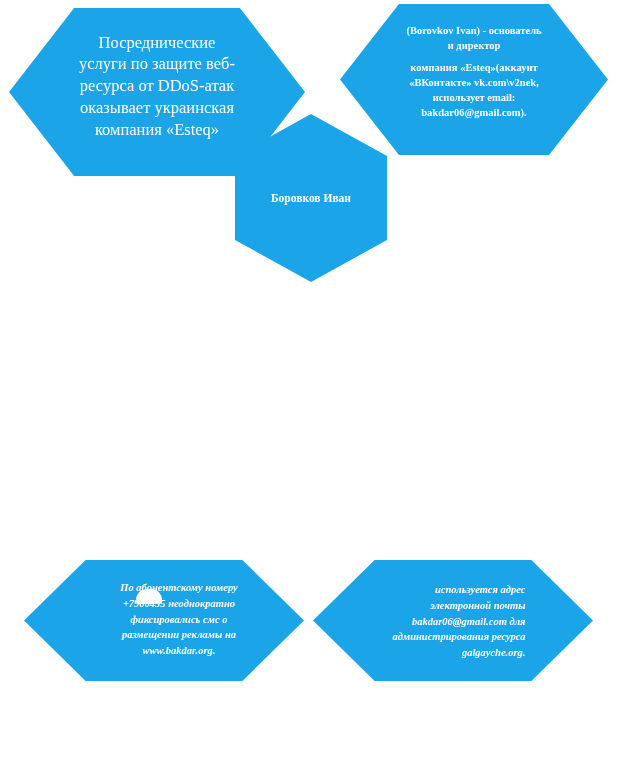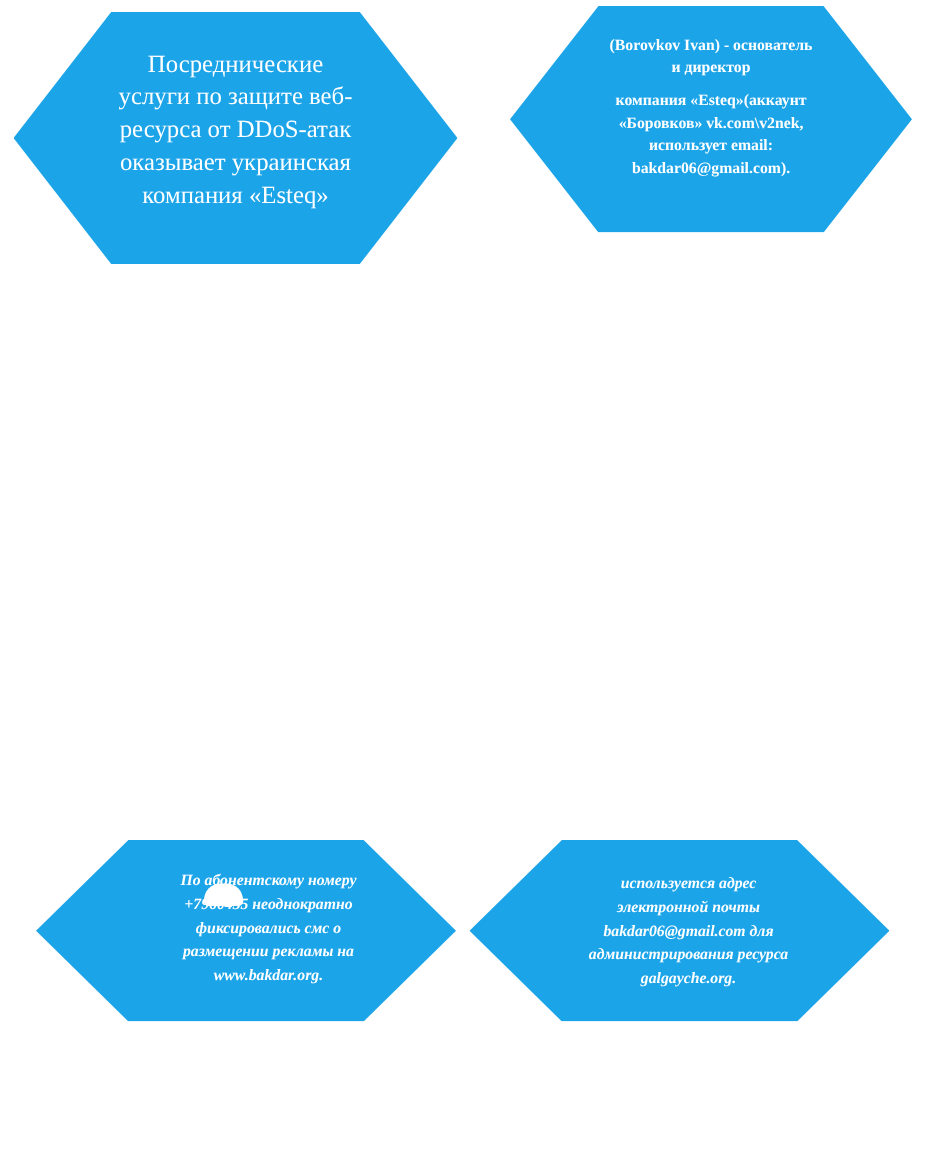--- a/index.html
+++ b/index.html
@@ -118,20 +118,21 @@
 
   #node-email-admin {
     left: 313px; top: 560px; width: 280px; height: 121px;
   }
   #node-email-admin .node-text {
     font-size: 10.5px;
     font-style: italic;
     font-weight: bold;
     line-height: 1.5;
     transform: translate(6px, 1px);
+    text-align: right;
   }
 
   
   #redaction-blob {
     position: absolute;
     left: 136px;
     top: 589px;
     width: 26px;
     height: 15px;
     background: #ffffff;
@@ -148,25 +149,28 @@
     <span class="node-text">Посреднические
 услуги по защите веб-
 ресурса от DDoS-атак
 оказывает украинская
 компания  «Esteq»</span>
   </div>
 
   <div class="node hex-h" id="node-founder-director">
     <span class="node-text"><span>(Borovkov  Ivan) - основатель
 и директор</span><span class="line-gap"></span><span>компания  «Esteq»(аккаунт
-«Боровков»   vk.com\v2nek,
+«ВКонтакте»   vk.com\v2nek,
 использует email:
 bakdar06@gmail.com).</span></span>
   </div>
 
+  <div class="node hex-v" id="node-person-borovkov">
+    <span class="node-text">Боровков Иван</span>
+  </div>
 
 
 
   <div class="node hex-h" id="node-phone-sms">
     <span class="node-text">По абонентскому  номеру
 +7960435           неоднократно
 фиксировались  смс о
 размещении рекламы на
 www.bakdar.org.</span>
   </div>

